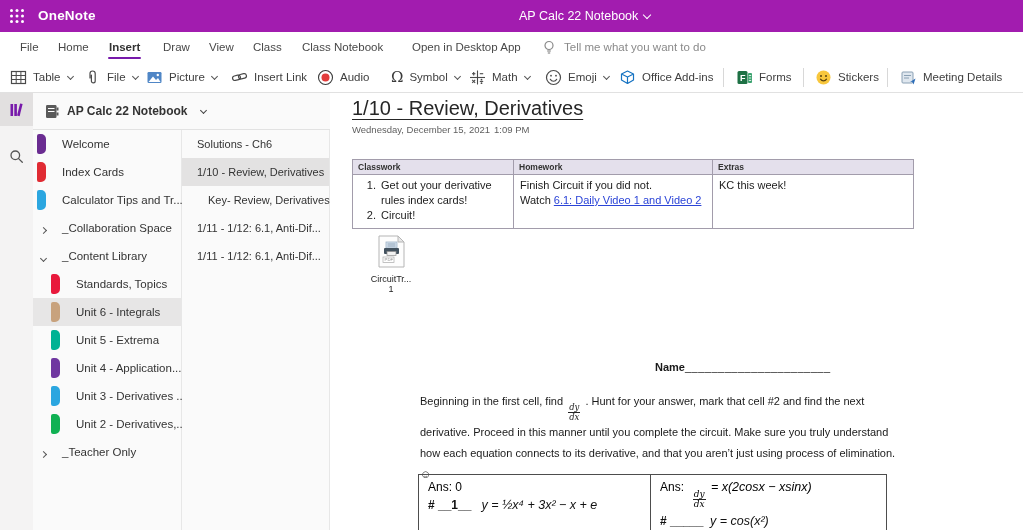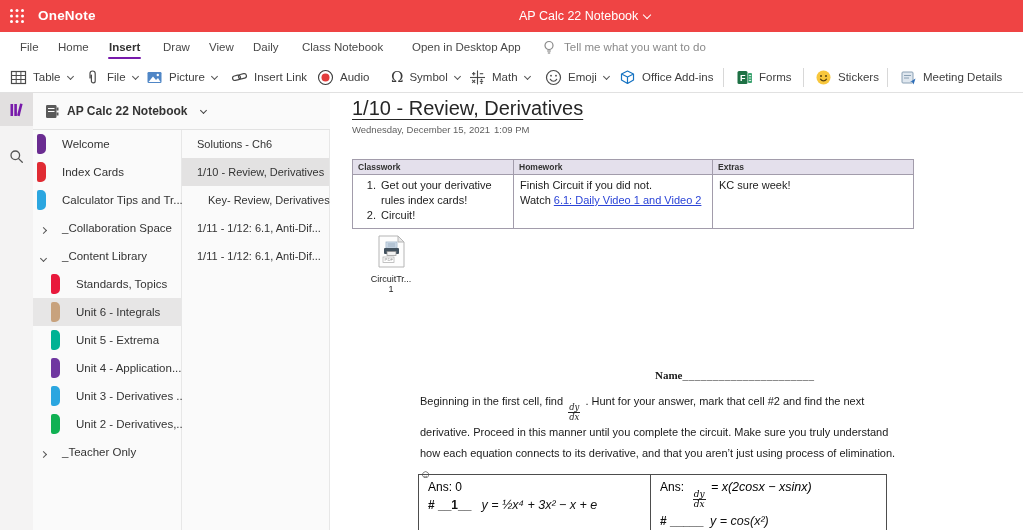--- a/index.html
+++ b/index.html
@@ -1,20 +1,20 @@
 <!DOCTYPE html>
 <html><head>
 <meta charset="utf-8">
 <style>
   * { margin:0; padding:0; box-sizing:border-box; }
   html,body { width:1023px; height:530px; }
   body { font-family:"Liberation Sans", sans-serif; background:#fff; position:relative; overflow:hidden; color:#333; }
 
   
-  .topbar { position:absolute; left:0; top:0; width:1023px; height:32px; background:#ef4444; }
+  .topbar { position:absolute; left:0; top:0; width:1023px; height:32px; background:#a21caf; }
   .waffle { position:absolute; left:9px; top:8px; width:16px; height:16px; cursor:pointer; }
   .app-name { position:absolute; left:38px; top:0; line-height:32px; color:#fff; font-size:13.5px; font-weight:700; letter-spacing:.2px; }
   .nb-switcher { position:absolute; left:519px; top:0; line-height:32px; color:#fff; font-size:12.5px; cursor:pointer; }
   .chev { display:inline-block; width:6px; height:6px; border-right:1.3px solid currentColor; border-bottom:1.3px solid currentColor; transform:rotate(45deg); margin-left:6px; margin-bottom:2px; }
   .chev.right { transform:rotate(-45deg); }
 
   
   .menubar { position:absolute; left:0; top:32px; width:1023px; height:30px; background:#fff; }
   .menu-item { position:absolute; top:0; line-height:30px; font-size:11.5px; color:#484848; cursor:pointer; white-space:nowrap; }
   .menu-item.active { color:#333; font-weight:700; }
@@ -68,21 +68,21 @@
   .info-table ol { margin:0; padding-left:20px; }
   .info-table ol li { padding-left:2px; }
   .hw-link { text-decoration:underline; cursor:pointer; }
 
   .attachment { position:absolute; left:31px; top:142px; width:60px; text-align:center; }
   .att-icon { display:inline-block; cursor:pointer; }
   .att-name { font-size:9px; color:#222; margin-top:2px; }
   .att-line2 { font-size:9px; color:#222; }
 
   .doc-head { position:absolute; left:90px; top:276px; font-size:11px; font-weight:700; color:#1a1a1a; text-decoration:underline; text-underline-offset:2px; }
-  .doc-name { position:absolute; left:325px; top:276px; font-size:11px; font-weight:700; color:#1a1a1a;font-family:Liberation Serif, serif; }
+  .doc-name { position:absolute; left:325px; top:268px; font-size:11px; font-weight:700; color:#1a1a1a; }
   .doc-name .uline { font-weight:400; letter-spacing:.5px; }
   .doc-para { position:absolute; left:90px; top:298px; width:482px; font-size:11px; color:#1a1a1a; line-height:21px; }
 
   .frac { display:inline-flex; flex-direction:column; align-items:center; vertical-align:-5px; font-family:"DejaVu Serif", serif; font-style:italic; line-height:1.05; font-size:8.5px; margin:0 2px; }
   .frac .num { border-bottom:1px solid #222; padding:0 1px; }
 
   .doc-table { position:absolute; left:88px; top:381px; width:469px; height:70px; border:1px solid #4d4d4d; display:flex; }
   .doc-cell { width:233px; padding:5px 9px; border-right:1px solid #4d4d4d; }
   .doc-cell:last-child { border-right:none; width:236px; }
   .ans-line { font-size:12px; color:#000000; font-weight:400; margin-bottom:4px; }
@@ -110,21 +110,21 @@
   <span class="app-name">OneNote</span>
   <span class="nb-switcher"><span>AP Calc 22 Notebook</span><span class="chev"></span></span>
 </div>
 
 <div class="menubar">
   <span class="menu-item" style="left:20px">File</span>
   <span class="menu-item" style="left:58px">Home</span>
   <span class="menu-item active" style="left:109px">Insert</span>
   <span class="menu-item" style="left:163px">Draw</span>
   <span class="menu-item" style="left:209px">View</span>
-  <span class="menu-item" style="left:253px">Daily</span>
+  <span class="menu-item" style="left:253px">Class</span>
   <span class="menu-item" style="left:302px">Class Notebook</span>
   <span class="menu-item" style="left:412px">Open in Desktop App</span>
   <svg class="bulb" style="left:542px" width="14" height="15" viewBox="0 0 14 15">
     <circle cx="7" cy="5.5" r="4" fill="none" stroke="#8a8a8a" stroke-width="1.2"></circle>
     <line x1="5.2" y1="11" x2="8.8" y2="11" stroke="#8a8a8a" stroke-width="1.2"></line>
     <line x1="5.8" y1="13" x2="8.2" y2="13" stroke="#8a8a8a" stroke-width="1.2"></line>
   </svg>
   <span class="tellme" style="left:564px">Tell me what you want to do</span>
 </div>
 
@@ -380,21 +380,21 @@
       <td>
         <ol>
           <li>Get out your derivative rules index cards!</li>
           <li>Circuit!</li>
         </ol>
       </td>
       <td>
         <div>Finish Circuit if you did not.</div>
         <div><span>Watch </span><span class="hw-link" style="color: rgb(43, 68, 215);">6.1: Daily Video 1 and Video 2</span></div>
       </td>
-      <td>KC sure week!</td>
+      <td>KC this week!</td>
     </tr>
   </tbody>
     </table>
 
   <div class="attachment">
     <svg class="att-icon" width="27" height="33" viewBox="0 0 27 33">
       <path d="M1 1 H20 L26 7 V32 H1 Z" fill="#fdfdfd" stroke="#b5b5b5" stroke-width="1"></path>
       <path d="M20 1 L20 7 H26 Z" fill="#e8e8e8" stroke="#b5b5b5" stroke-width="1"></path>
       <rect x="8" y="7" width="11" height="6" fill="#d8e4f0" stroke="#9fb2c6" stroke-width=".8"></rect>
       <line x1="9.5" y1="9" x2="17.5" y2="9" stroke="#7f93a8" stroke-width=".8"></line>

